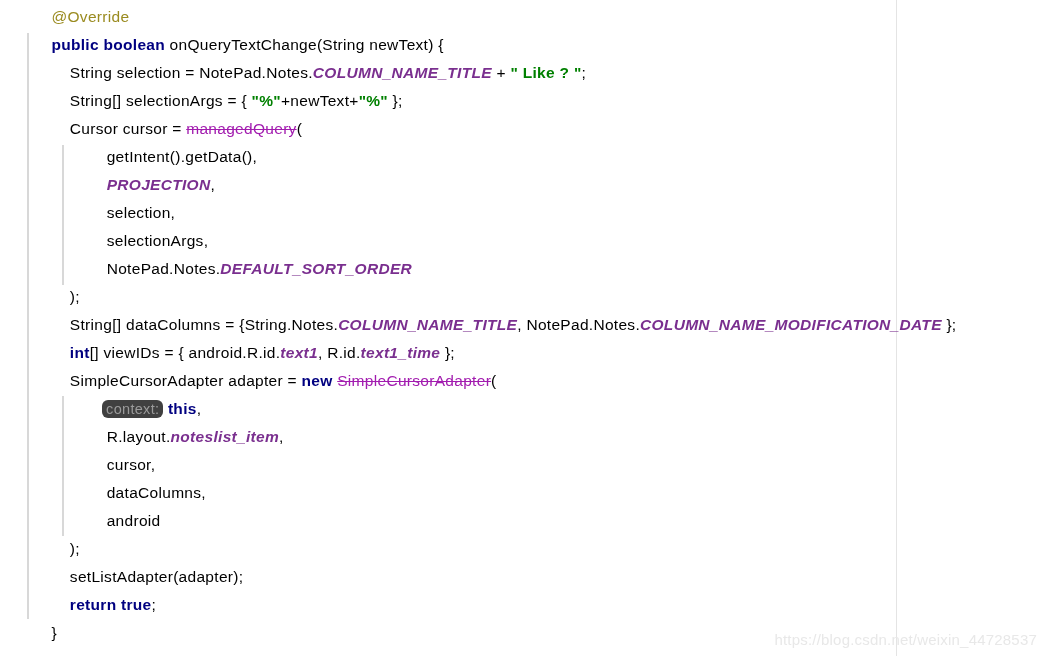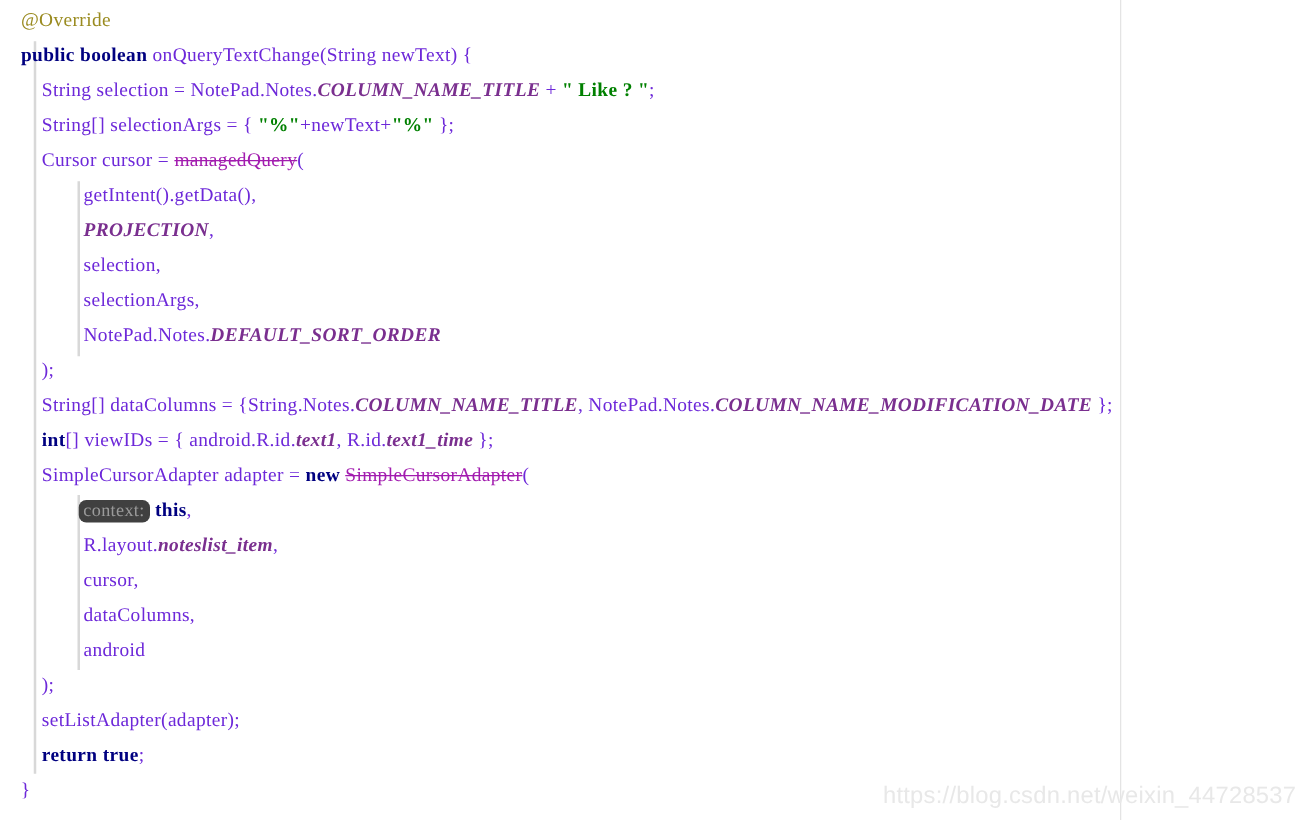--- a/index.html
+++ b/index.html
@@ -45,46 +45,47 @@
     padding: 3px 0 0 0;
   }
 
   .line {
     height: 28px;
     line-height: 28px;
     white-space: pre;
     font-size: 15.5px;
     letter-spacing: 0.3px;
     color: #2b2b2b;
-    font-family: Liberation Serif, serif;
+    font-family: Liberation Sans, sans-serif;
+    margin-left: 33px;
   }
 
   
-  .tok-plain       { color: #6d28d9; }
+  .tok-plain       { color: #000000; }
   .tok-annotation  { color: #9a8b20; }
   .tok-keyword     { color: #000080; font-weight: bold; }
   .tok-string      { color: #008000; font-weight: bold; }
   .tok-static      { color: #7a2f8f; font-style: italic; font-weight: bold; }
   .tok-deprecated  { color: #a21caf; text-decoration: line-through; }
 
   
   .tok-hint {
     color: #9a9a9a;
     background: #404040;
     border-radius: 6px;
     padding: 1px 4px 1px 4px;
     font-size: 14.5px;
   }
 
   .watermark {
     position: absolute;
     right: 8px;
     bottom: 8px;
     font-family: "Liberation Sans", sans-serif;
-    font-size: 19px;
+    font-size: 15px;
     color: #e8e8e8;
     letter-spacing: 0.2px;
     white-space: pre;
     margin-top: 45px;
   }
 </style>
 </head>
 <body>
 
 <div id="editor">

